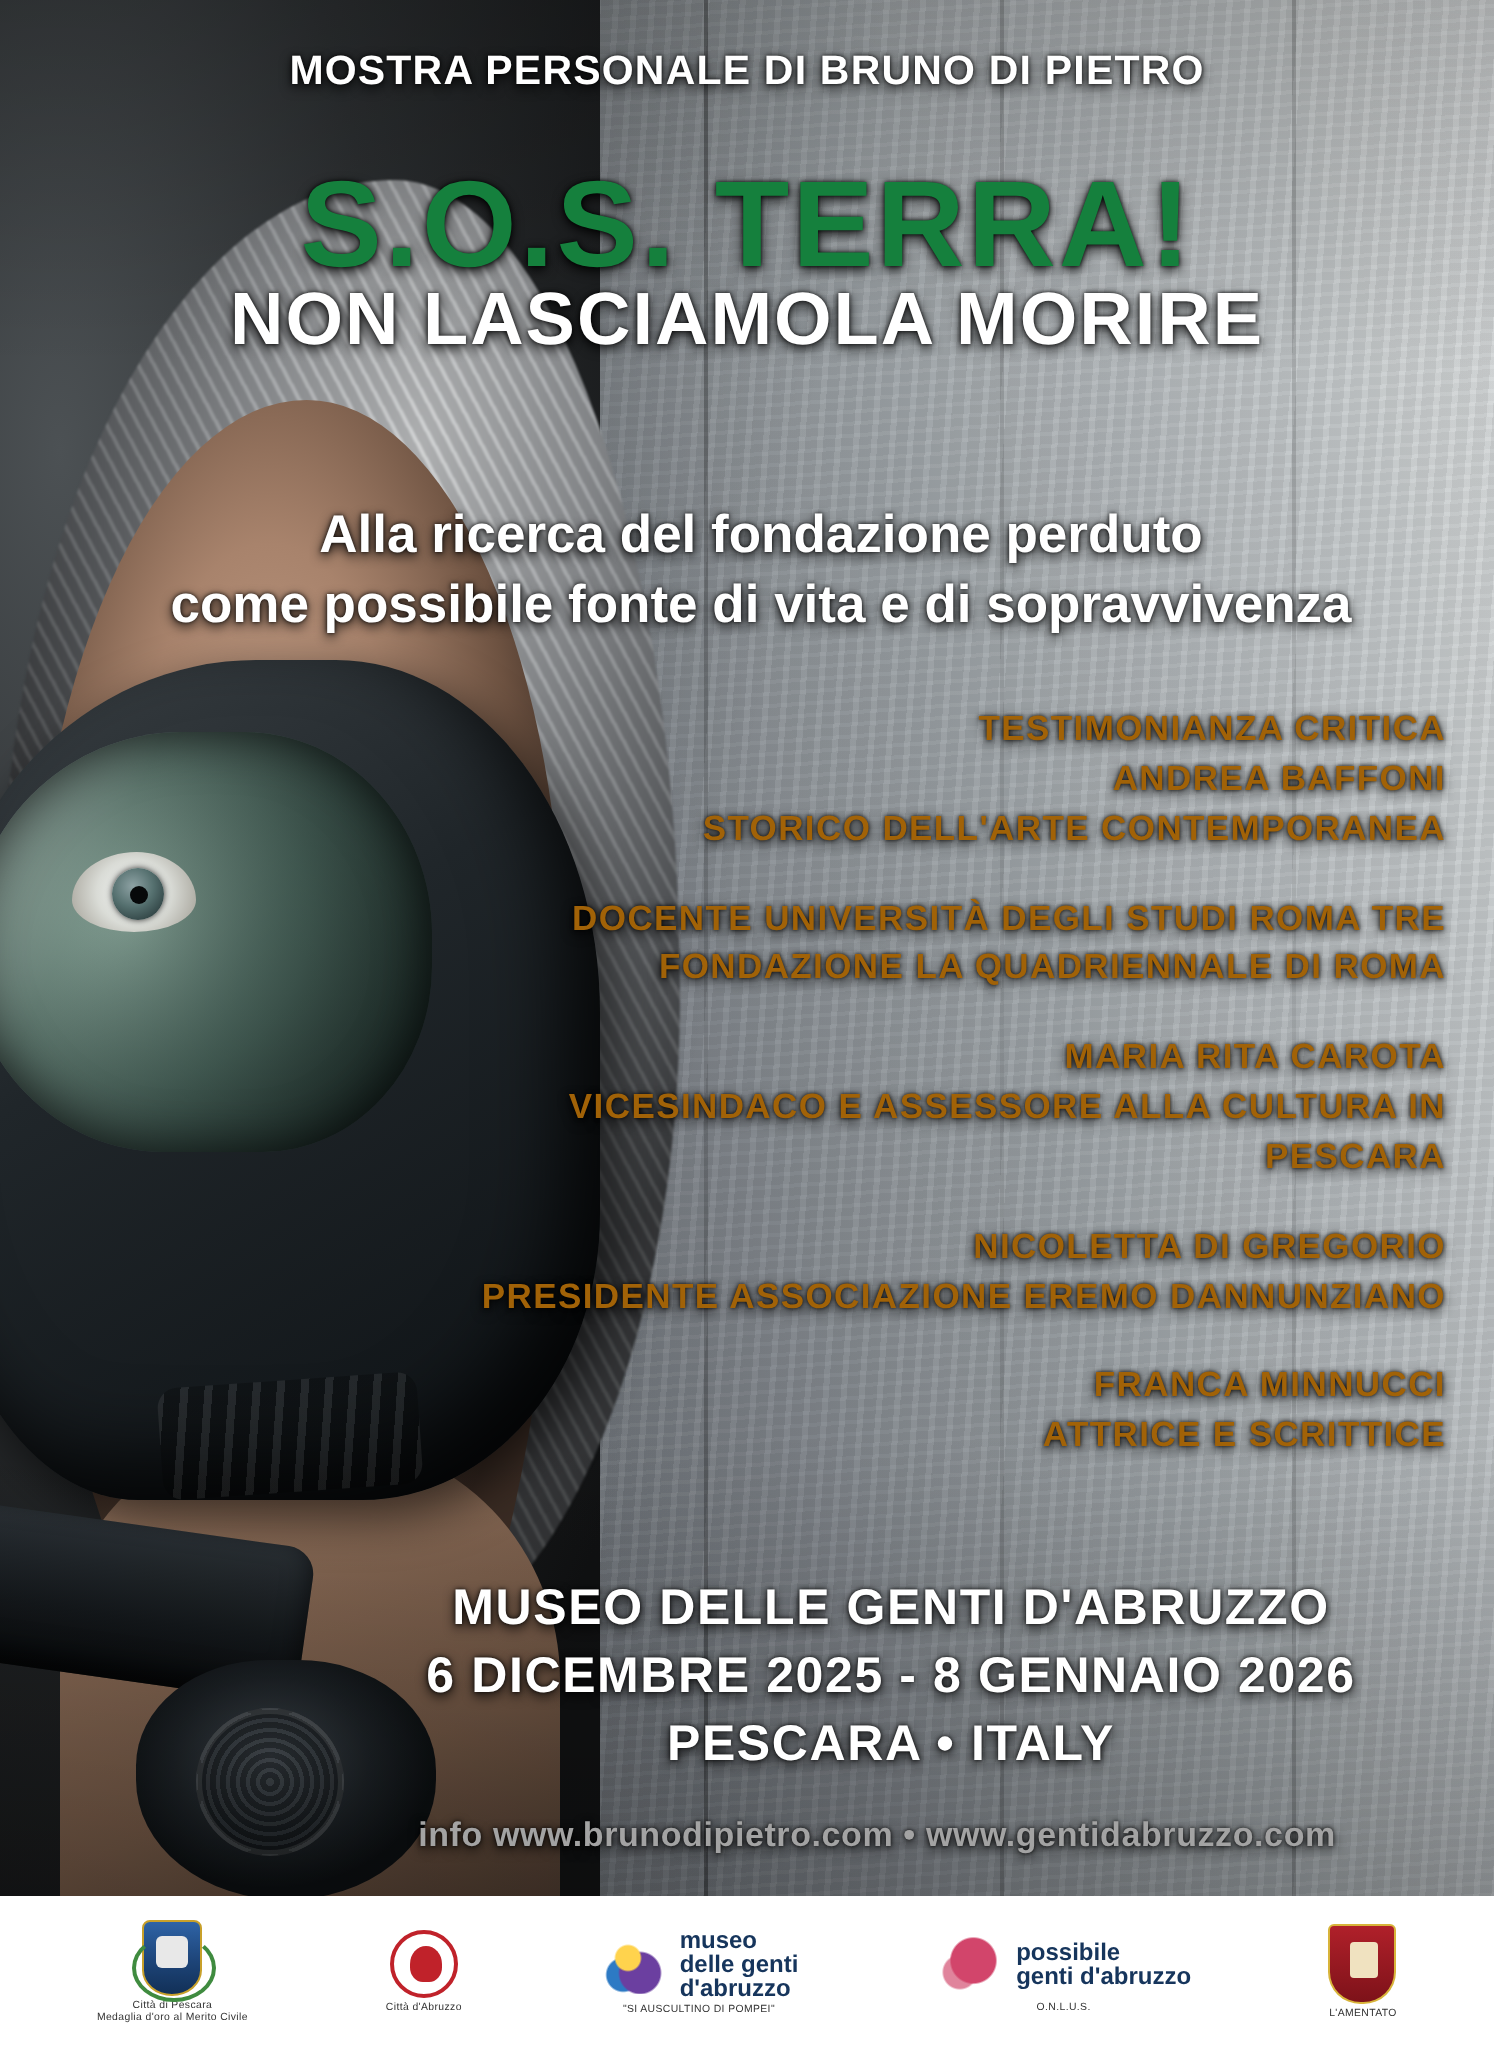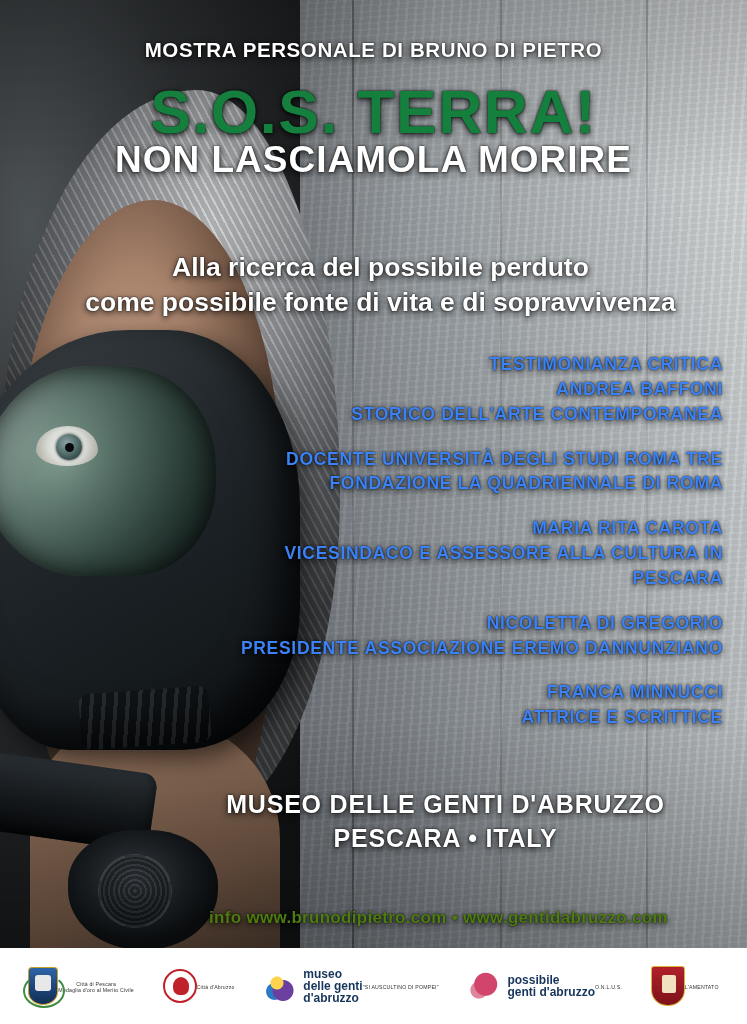--- a/index.html
+++ b/index.html
@@ -133,21 +133,21 @@
   .veil {
     position: absolute; inset: 0;
     background: linear-gradient(180deg, rgba(0,0,0,.18) 0%, rgba(0,0,0,0) 18%, rgba(0,0,0,0) 70%, rgba(0,0,0,.28) 100%);
     pointer-events: none;
   }
 
   
   .shadow { text-shadow: 0 2px 6px rgba(0,0,0,.85), 0 0 2px rgba(0,0,0,.9); }
 
   .kicker {
-    position: absolute; top: 38px; left: 0; right: 0;
+    position: absolute; top: 24px; left: 0; right: 0;
     text-align: center; color: #fff;
     font-size: 20.5px; font-weight: 700; letter-spacing: 0.6px;
   }
   .title {
     position: absolute; top: 82px; left: 0; right: 0;
     text-align: center; color: #15803d;
     font-size: 61px; font-weight: 700; letter-spacing: 1.5px; line-height: 1;
   }
   .subtitle {
     position: absolute; top: 141px; left: 0; right: 0;
@@ -155,48 +155,48 @@
     font-size: 37px; font-weight: 700; letter-spacing: 1px; line-height: 1.05;
   }
   .tagline {
     position: absolute; top: 250px; left: 36px; right: 22px;
     text-align: center; color: #fff;
     font-size: 26.5px; font-weight: 700; line-height: 1.32;
   }
 
   .credits {
     position: absolute; top: 352px; right: 24px; width: 520px;
-    text-align: right; color: #3b82f6;
+    text-align: right; color: #a16207;
   }
   .credit-block { margin-bottom: 20px; }
   .credit-line {
     font-size: 17.5px; font-weight: 700; letter-spacing: 0.7px; line-height: 1.42;
   }
 
   .venue {
     position: absolute; top: 788px; left: 168px; right: 24px;
     text-align: center; color: #fff;
   }
   .venue-line {
     font-size: 25px; font-weight: 700; letter-spacing: 0.8px; line-height: 1.35;
   }
   .web {
     position: absolute; top: 908px; left: 150px; right: 20px;
     text-align: center;
-    color: #4d7c0f; font-size: 17px; font-weight: 600; letter-spacing: .3px;
+    color: #a3a3a3; font-size: 17px; font-weight: 600; letter-spacing: .3px;
   }
 
   
   .logobar {
     position: absolute; left: 0; right: 0; bottom: 0; height: 76px;
     background: #fff;
     display: flex; align-items: center; justify-content: space-around;
     padding: 0 14px;
   }
-  .logo { display: flex; flex-direction: row; align-items: center; justify-content: center; }
+  .logo { display: flex; flex-direction: column; align-items: center; justify-content: center; }
   .logo-row { display: flex; align-items: center; gap: 6px; }
   .logo-caption { font-size: 5.2px; color: #333; margin-top: 2px; letter-spacing: .2px; text-align: center; }
   .logo-name { font-size: 12px; font-weight: 700; color: #16355c; line-height: 1.02; text-align: left; }
 
   .crest {
     width: 30px; height: 38px;
     background: linear-gradient(180deg, #2e63a6 0%, #1d4478 55%, #123057 100%);
     border: 1.5px solid #c8a02a;
     border-radius: 4px 4px 50% 50% / 4px 4px 34% 34%;
     position: relative;
@@ -271,21 +271,21 @@
     </div>
   </div>
 
   <div class="veil"></div>
 
   <div class="kicker shadow">MOSTRA PERSONALE DI BRUNO DI PIETRO</div>
   <div class="title shadow">S.O.S. TERRA!</div>
   <div class="subtitle shadow">NON LASCIAMOLA MORIRE</div>
 
   <div class="tagline shadow">
-    <div>Alla ricerca del possibile perduto</div>
+    <div>Alla ricerca del fondazione perduto</div>
     <div>come possibile fonte di vita e di sopravvivenza</div>
   </div>
 
   <div class="credits shadow">
     <div class="credit-block">
       <div class="credit-line">TESTIMONIANZA CRITICA</div>
       <div class="credit-line">ANDREA BAFFONI</div>
       <div class="credit-line">STORICO DELL'ARTE CONTEMPORANEA</div>
     </div>
     <div class="credit-block">
@@ -301,20 +301,21 @@
       <div class="credit-line">PRESIDENTE ASSOCIAZIONE EREMO DANNUNZIANO</div>
     </div>
     <div class="credit-block">
       <div class="credit-line">FRANCA MINNUCCI</div>
       <div class="credit-line">ATTRICE E SCRITTICE</div>
     </div>
   </div>
 
   <div class="venue shadow">
     <div class="venue-line">MUSEO DELLE GENTI D'ABRUZZO</div>
+    <div class="venue-line">6 DICEMBRE 2025 - 8 GENNAIO 2026</div>
     <div class="venue-line">PESCARA • ITALY</div>
   </div>
 
   <div class="web shadow">info www.brunodipietro.com • www.gentidabruzzo.com</div>
 
   <div class="logobar">
 
     <div class="logo">
       <div class="logo-row">
         <div class="crest">

